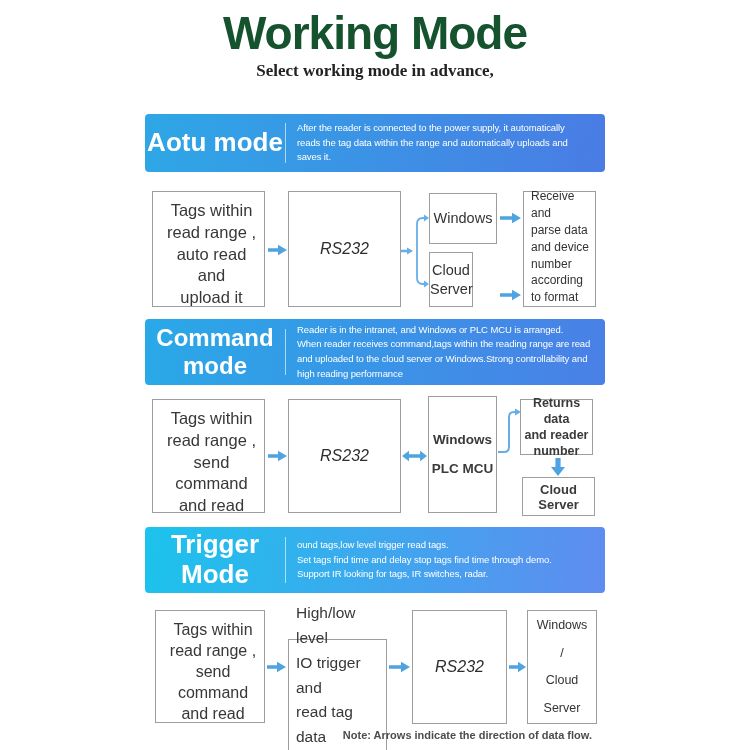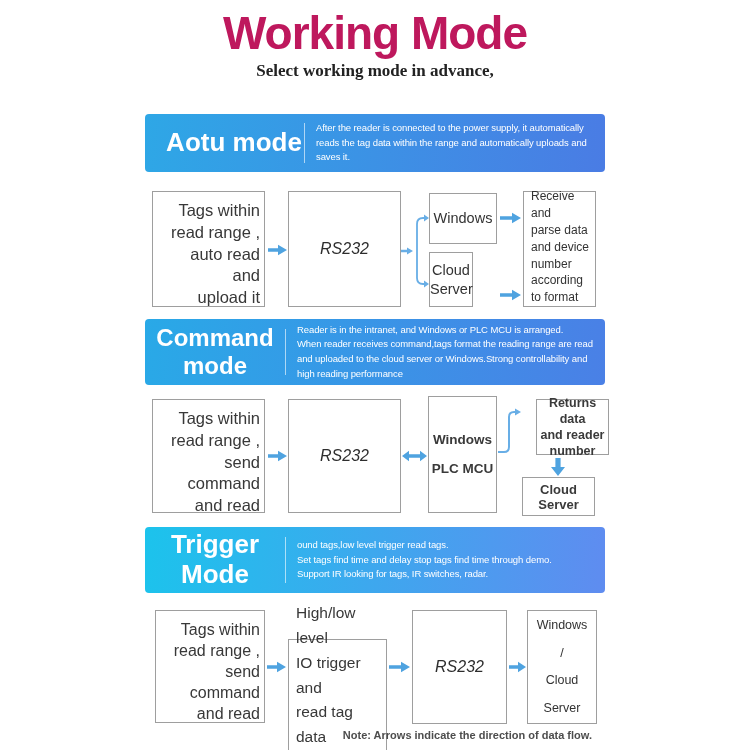--- a/index.html
+++ b/index.html
@@ -4,34 +4,34 @@
 <style>
   html,body{margin:0;padding:0;background:#fff;}
   #canvas{
     position:relative;width:750px;height:750px;background:#fff;overflow:hidden;
     font-family:"Liberation Sans", sans-serif;color:#303030;
   }
   .abs{position:absolute;}
   .pre{white-space:pre-line;}
 
   
-  .page-title{left:0;top:6px;width:750px;text-align:center;font-size:46px;font-weight:700;color:#be185d;letter-spacing:-1px;}
+  .page-title{left:0;top:6px;width:750px;text-align:center;font-size:46px;font-weight:700;color:#14532d;letter-spacing:-1px;}
   .page-subtitle{left:0;top:60px;width:750px;text-align:center;font-size:17px;font-weight:700;color:#222;line-height:1.35;font-family:Liberation Serif, serif;}
 
   
   .banner{border-radius:4px;display:flex;align-items:center;color:#fff;}
   .banner-title{flex:0 0 140px;text-align:center;font-weight:700;line-height:1.15;}
   .banner-divider{flex:0 0 1px;height:70%;background:rgba(255,255,255,0.6);}
   .banner-desc{flex:1;padding:5px 12px 5px 11px;font-size:9.5px;line-height:1.55;letter-spacing:-0.1px;}
 
   
   .box{border:1px solid var(--box-border,#9e9e9e);background:#fff;box-sizing:border-box;display:flex;}
   .box .txt{width:100%;}
   .b-topleft{align-items:flex-start;}
-  .b-topleft .txt{text-align:right;padding:8px 4px 4px 10px;}
+  .b-topleft .txt{text-align:center;padding:8px 4px 4px 10px;}
   .b-center{align-items:center;justify-content:center;}
   .b-center .txt{text-align:center;}
   .b-midleft{align-items:flex-end;}
   .b-midleft .txt{text-align:left;padding:0 2px 0 7px;}
 
   .fs-main{font-size:16.5px;line-height:1.32;color:#383838;}
   .fs-rs{font-size:16px;color:#2d2d2d;font-style:italic;}
   .fs-small{font-size:14.5px;line-height:1.3;color:#333;}
   .fs-tiny{font-size:12px;line-height:1.4;color:#333;}
   .fs-bold-sm{font-size:13.5px;font-weight:700;line-height:2.1;color:#3a3a3a;}
@@ -50,21 +50,21 @@
 <body>
 
 <div id="canvas">
 
   <div class="abs page-title">Working Mode</div>
   <div class="abs page-subtitle">
     <div>Select working mode in advance,</div>
   </div>
 
   <div class="abs banner" style="left: 145px; top: 114px; width: 460px; height: 58px; background: linear-gradient(95deg, rgb(46, 167, 230) 0%, rgb(74, 124, 228) 100%);">
-    <div class="banner-title" style="font-size:26px;margin-left:19px;">Aotu mode</div>
+    <div class="banner-title" style="font-size:26px;">Aotu mode</div>
     <div class="banner-divider"></div>
     <div class="banner-desc pre">After the reader is connected to the power supply, it automatically
 reads the tag data within the range and automatically uploads and
 saves it.</div>
   </div>
 
   <div class="abs box b-topleft" style="left:152px;top:191px;width:113px;height:116px;">
     <div class="txt pre fs-main">Tags within
 read range ,
 auto read and
@@ -117,21 +117,21 @@
 number
 according
 to format</div>
   </div>
 
   <div class="abs banner" style="left: 145px; top: 319px; width: 460px; height: 66px; background: linear-gradient(95deg, rgb(41, 169, 231) 0%, rgb(74, 128, 230) 100%);">
     <div class="banner-title pre" style="font-size:24px;">Command
 mode</div>
     <div class="banner-divider"></div>
     <div class="banner-desc pre">Reader is in the intranet, and Windows or PLC MCU is arranged.
-When reader receives command,tags format the reading range are read
+When reader receives command,tags within the reading range are read
 and uploaded to the cloud server or Windows.Strong controllability and
 high reading performance</div>
   </div>
 
   <div class="abs box b-topleft" style="left:152px;top:399px;width:113px;height:114px;">
     <div class="txt pre fs-main">Tags within
 read range ,
 send command
 and read</div>
   </div>
@@ -157,21 +157,21 @@
 PLC MCU</div>
   </div>
 
   <span class="abs conn-wrap" style="left:497px;top:404px;">
     <svg width="25" height="53" viewBox="0 0 25 53">
       <path fill="none" stroke="currentColor" stroke-width="2" d="M1 48 H7 Q12 48 12 43 V13 Q12 8 17 8 H18"></path>
       <path fill="currentColor" d="M18 4.6 L24 8 L18 11.4 Z"></path>
     </svg>
   </span>
 
-  <div class="abs box b-center" style="left:536px;top:399px;width:73px;height:56px;">
+  <div class="abs box b-center" style="left:520px;top:399px;width:73px;height:56px;">
     <div class="txt pre fs-returns">Returns data
 and reader
 number</div>
   </div>
 
   <span class="abs arrow-wrap" style="left:551px;top:458px;">
     <svg width="14" height="18" viewBox="0 0 14 18">
         <path fill="currentColor" d="M4.4 0 H9.6 V9 H14 L7 18 L0 9 H4.4 Z"></path>
       </svg>
   </span>

